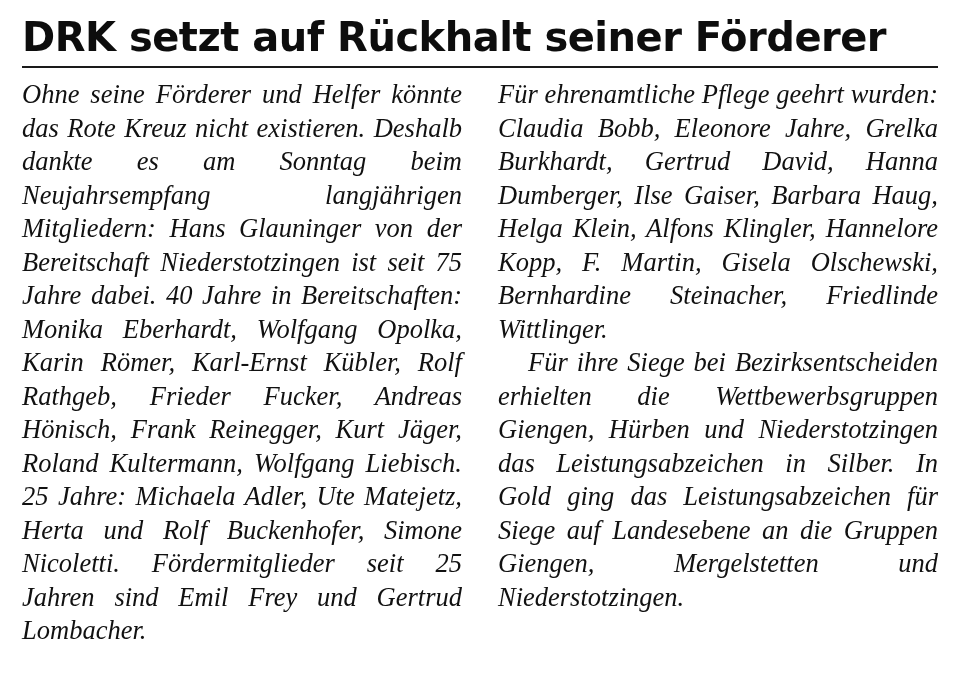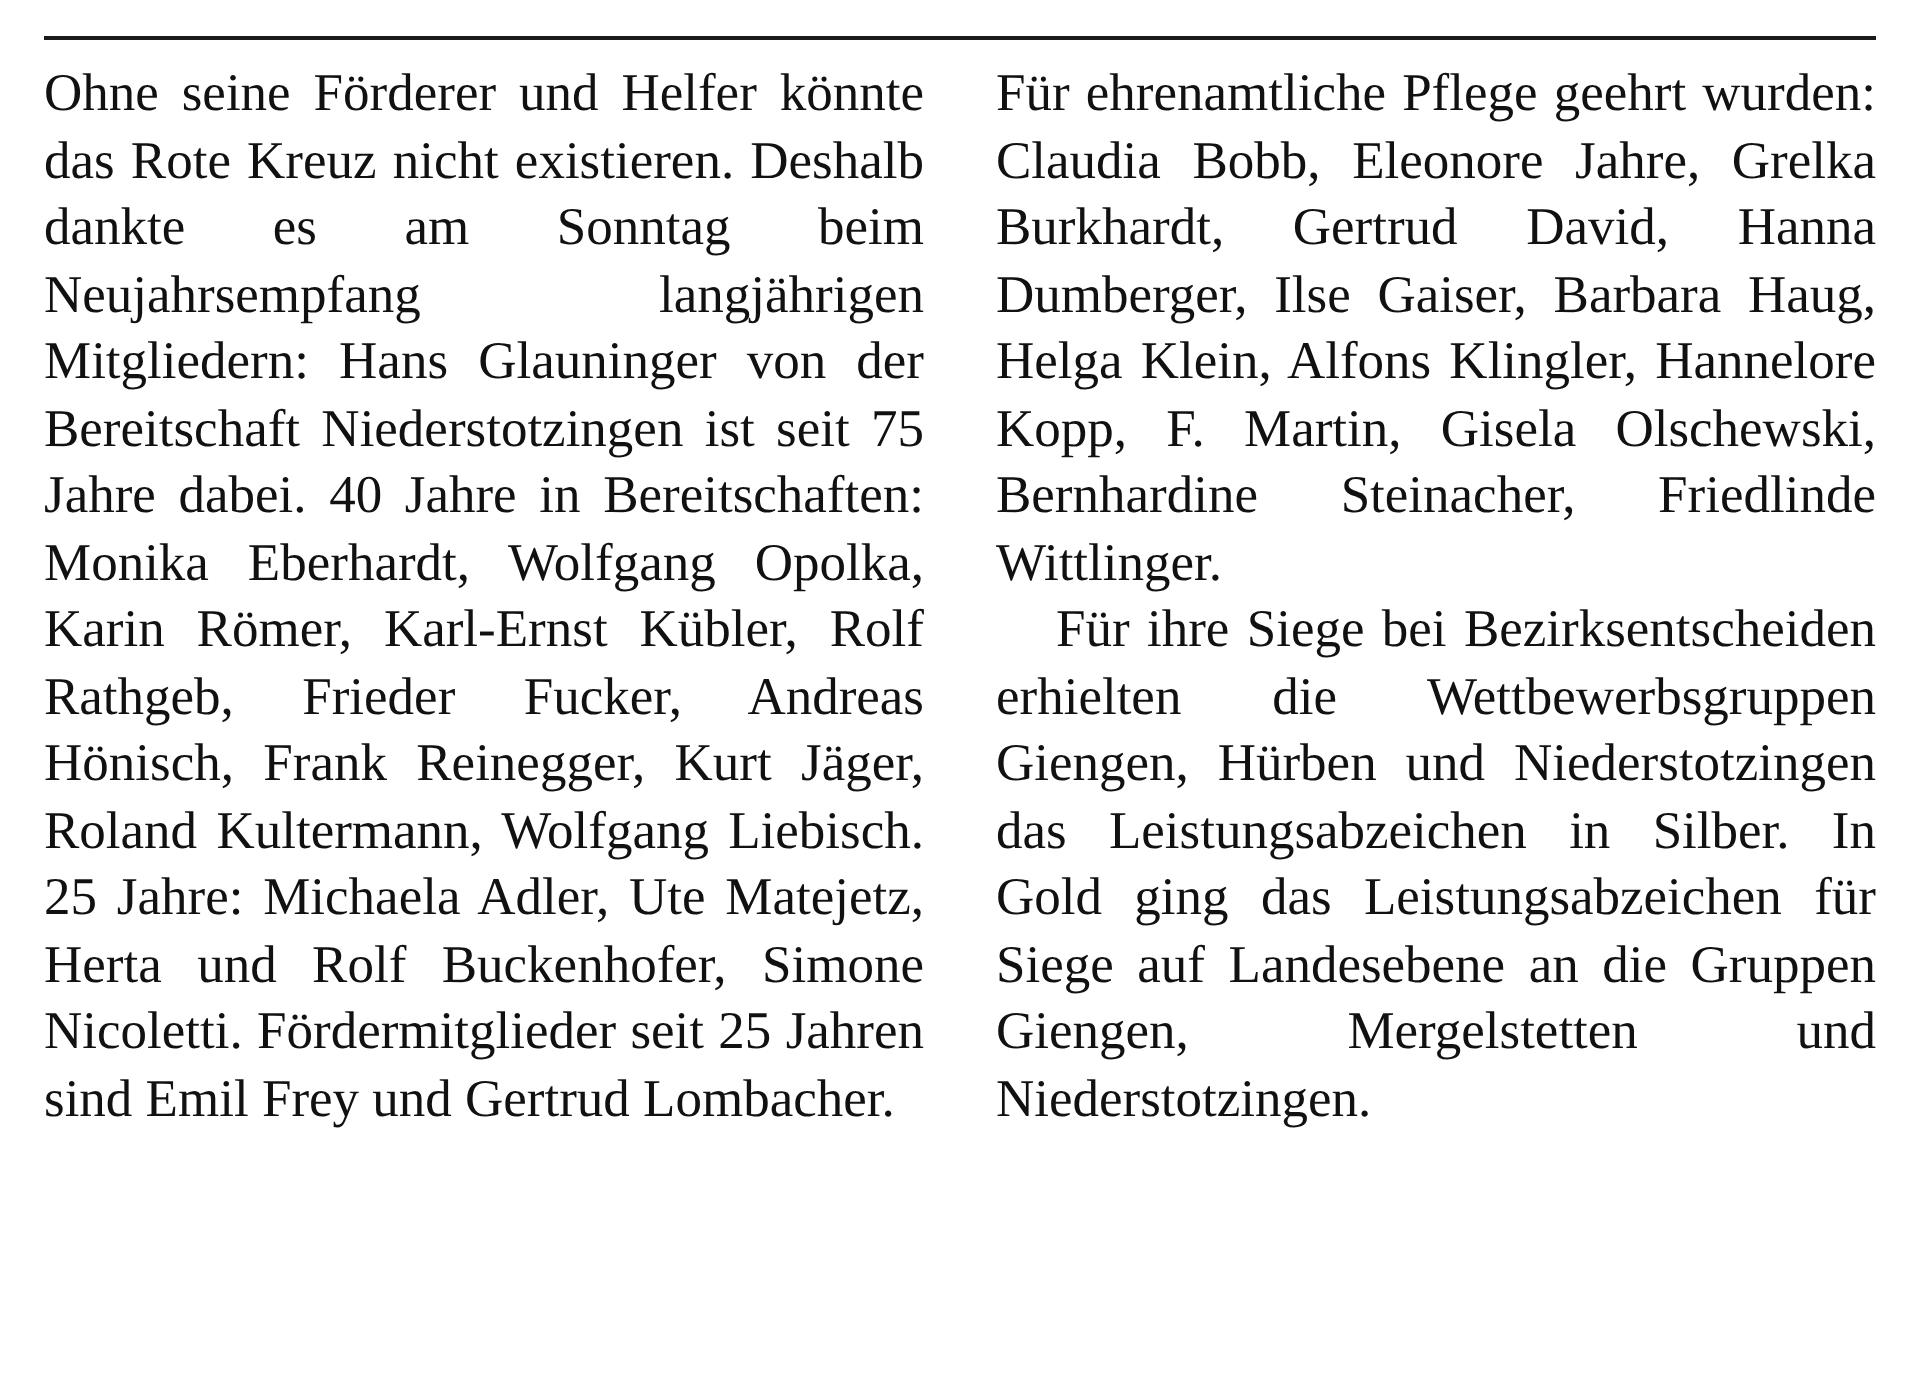--- a/index.html
+++ b/index.html
@@ -38,20 +38,21 @@
   }
   .columns {
     display: flex;
     flex-direction: row;
     gap: 36px;
     align-items: flex-start;
   }
   .col {
     width: 440px;
     flex: 0 0 440px;
+    font-style: italic;
   }
   .col p {
     margin: 0;
     font-size: 26.5px;
     line-height: 33.5px;
     text-align: justify;
     text-justify: inter-word;
     font-family: "Liberation Serif", serif;
     color: #111111;
     hyphens: manual;
@@ -61,20 +62,21 @@
   }
   .col p + p {
     margin-top: 0px;
   }
 </style>
 </head>
 <body>
 
 <div class="article">
 
+  <h1 class="headline">DRK setzt auf Rückhalt seiner Förderer</h1>
 
   <hr class="rule">
 
   <div class="columns">
 
     <div class="col">
       <p>Ohne seine Förderer und Helfer könnte das Rote Kreuz nicht existieren. Deshalb dankte es am Sonntag beim Neujahrsempfang langjährigen Mitgliedern: Hans Glauninger von der Bereitschaft Niederstotzingen ist seit 75 Jahre dabei. 40 Jahre in Bereitschaften: Monika Eberhardt, Wolfgang Opolka, Karin Römer, Karl-Ernst Kübler, Rolf Rathgeb, Frieder Fucker, Andreas Hönisch, Frank Reinegger, Kurt Jäger, Roland Kultermann, Wolfgang Liebisch. 25 Jahre: Michaela Adler, Ute Matejetz, Herta und Rolf Buckenhofer, Simone Nicoletti. Fördermitglieder seit 25 Jahren sind Emil Frey und Gertrud Lombacher.</p>
     </div>
 
     <div class="col">

